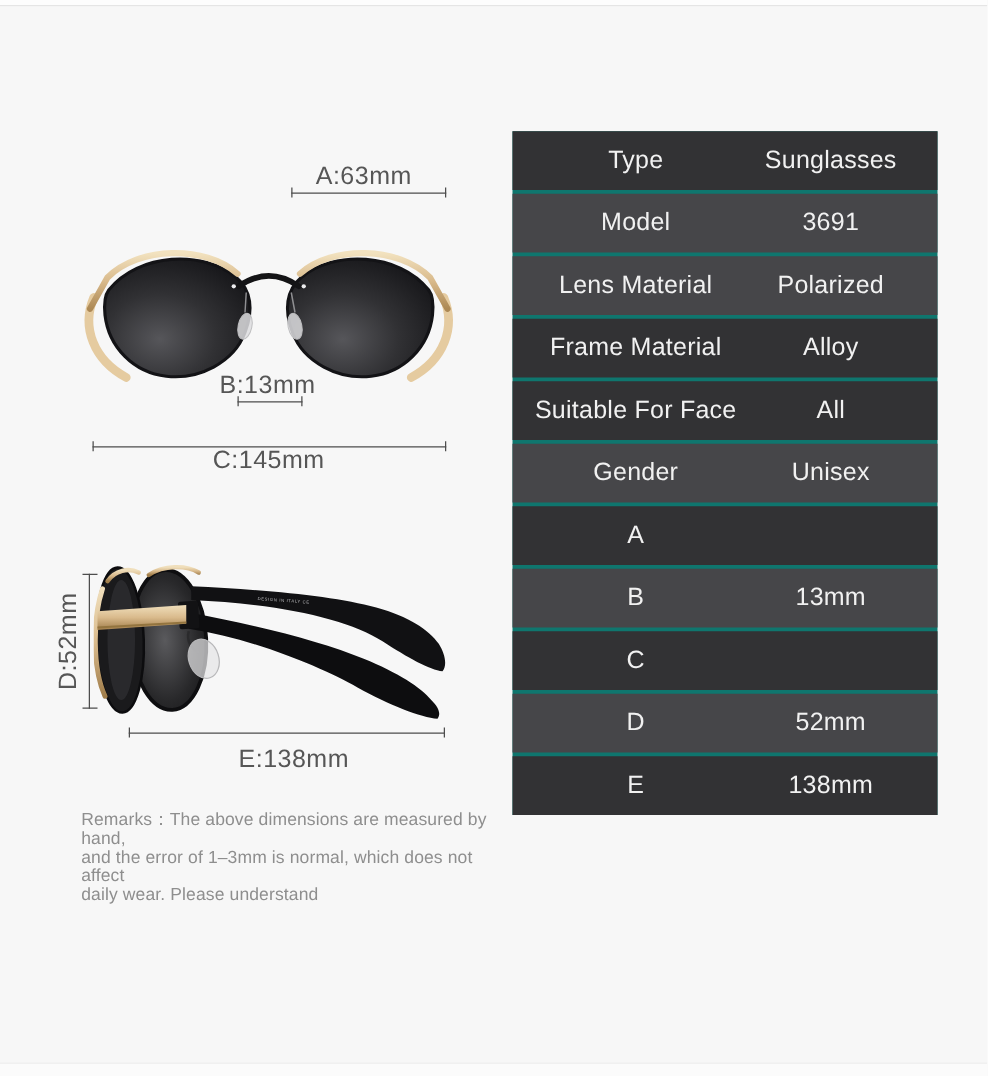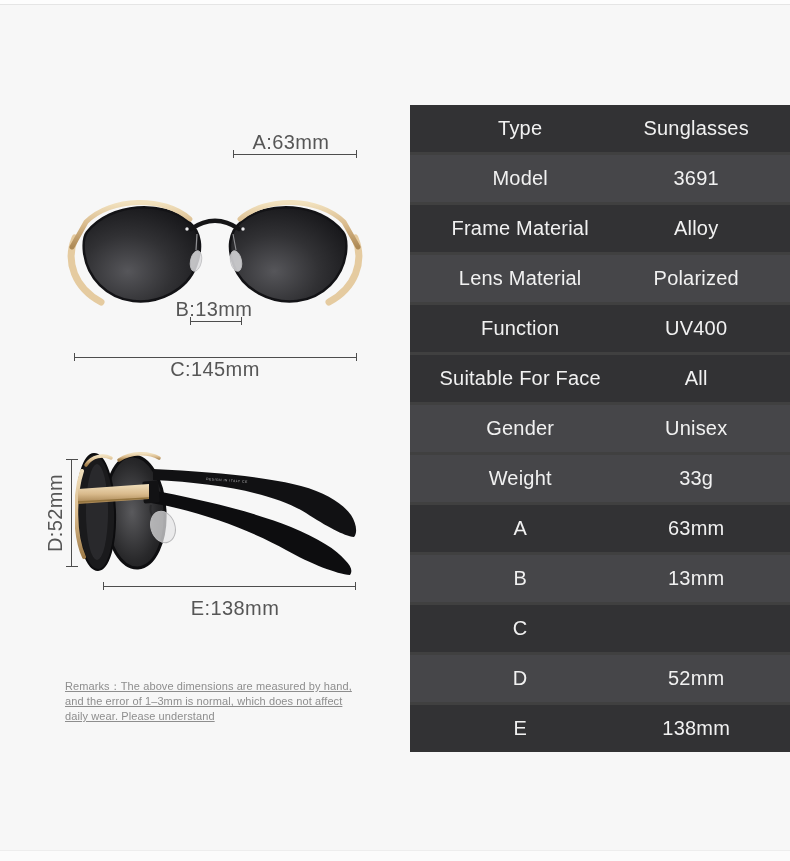--- a/index.html
+++ b/index.html
@@ -13,22 +13,22 @@
     position:absolute; left:0; top:0; width:790px; height:4px;
     background:#fdfdfd; border-bottom:1px solid #e5e5e5;
   }
   .bottom-strip {
     position:absolute; left:0; top:850px; width:790px; height:11px;
     background:#fbfbfb; border-top:1px solid #ededed;
   }
 
   
   .spec-table {
-    position:absolute; left:410px; top:105px; width:380px;
-    background:#404040;
+    position:absolute; left:410px; top:105px; width:340px;
+    background:#0f766e;
   }
   .spec-row {
     height:47px; margin-bottom:3px;
     display:flex; align-items:center;
     color:#f1f1f1; font-size:20px; font-weight:400; letter-spacing:0.2px;
   }
   .spec-row:last-child { margin-bottom:0; }
   .spec-row.dark  { background:#323234; }
   .spec-row.light { background:#464649; }
   .spec-label { width:58%; text-align:center; }
@@ -50,22 +50,22 @@
   .mline.h::after  { right:0; }
   .mline.v { width:1.4px; }
   .mline.v::before,.mline.v::after {
     content:""; position:absolute; height:1.4px; width:12px; left:-5.5px; background:#4d4d4d;
   }
   .mline.v::before { top:0; }
   .mline.v::after  { bottom:0; }
 
   
   .remarks {
-    position:absolute; left:65px; top:679px; width:330px;
-    font-size:11px; line-height:15px; color:#8e8e8e; letter-spacing:0.1px;text-decoration:underline;
+    position:absolute; left:65px; top:648px; width:330px;
+    font-size:14px; line-height:15px; color:#8e8e8e; letter-spacing:0.1px;
   }
 
   
   .front-view { position:absolute; left:63px; top:188px; }
   .side-view  { position:absolute; left:75px; top:443px; }
 </style>
 </head>
 <body>
 
 <div class="stage">
@@ -164,47 +164,38 @@
 
   <div class="spec-table">
     <div class="spec-row dark">
       <span class="spec-label">Type</span>
       <span class="spec-value">Sunglasses</span>
     </div>
     <div class="spec-row light">
       <span class="spec-label">Model</span>
       <span class="spec-value">3691</span>
     </div>
+    <div class="spec-row light">
+      <span class="spec-label">Lens Material</span>
+      <span class="spec-value">Polarized</span>
+    </div>
     <div class="spec-row dark">
       <span class="spec-label">Frame Material</span>
       <span class="spec-value">Alloy</span>
     </div>
-    <div class="spec-row light">
-      <span class="spec-label">Lens Material</span>
-      <span class="spec-value">Polarized</span>
-    </div>
-    <div class="spec-row dark">
-      <span class="spec-label">Function</span>
-      <span class="spec-value">UV400</span>
-    </div>
     <div class="spec-row dark">
       <span class="spec-label">Suitable For Face</span>
       <span class="spec-value">All</span>
     </div>
     <div class="spec-row light">
       <span class="spec-label">Gender</span>
       <span class="spec-value">Unisex</span>
     </div>
-    <div class="spec-row light">
-      <span class="spec-label">Weight</span>
-      <span class="spec-value">33g</span>
-    </div>
     <div class="spec-row dark">
       <span class="spec-label">A</span>
-      <span class="spec-value">63mm</span>
     </div>
     <div class="spec-row light">
       <span class="spec-label">B</span>
       <span class="spec-value">13mm</span>
     </div>
     <div class="spec-row dark">
       <span class="spec-label">C</span>
     </div>
     <div class="spec-row light">
       <span class="spec-label">D</span>

